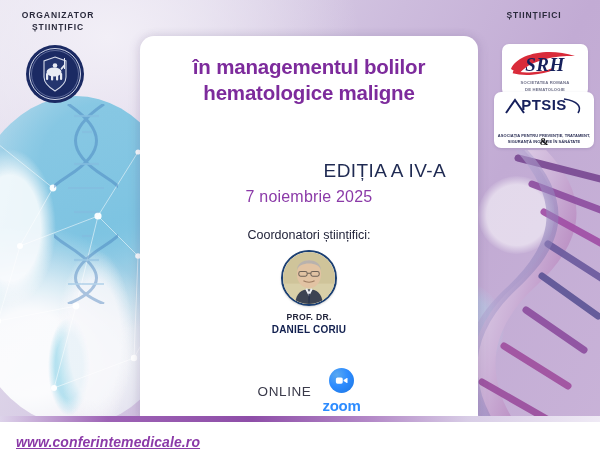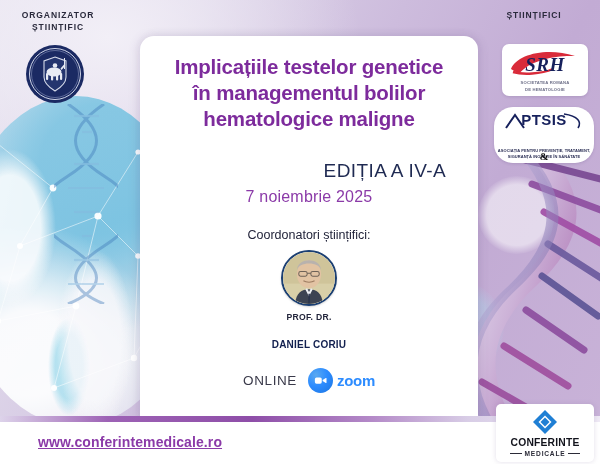--- a/index.html
+++ b/index.html
@@ -65,21 +65,21 @@
 
   
   #umf-seal { position:absolute; left: 25px; top: 44px; width: 60px; height: 60px; }
 
   
   .plogo {
     position: absolute; background: #ffffff;
     border-radius: 7px; box-shadow: 0 1px 3px rgba(80,60,110,.18);
   }
   #srh-logo   { right: 12px; top: 44px;  width: 86px; height: 52px; }
-  #ptsis-logo { right: 6px;  top: 107px; width: 100px; height: 56px; border-radius: 19px; }
+  #ptsis-logo { right: 6px;  top: 92px; width: 100px; height: 56px; }
 
   .srh-inner { position:relative; width:100%; height:100%; }
   .srh-swoosh { position:absolute; left:5px; top:5px; width:76px; height:28px; }
   .srh-word {
     position:absolute; left:0; right:0; top:10px; text-align:center;
     font-family:"Liberation Serif", serif; font-style: italic;
     font-size: 19px; font-weight: 700; color:#16205c; letter-spacing:.5px;
   }
   .srh-sub {
     position:absolute; left:2px; right:2px; bottom:3px; text-align:center;
@@ -132,49 +132,49 @@
   .coord-row { position:absolute; left:0; right:0; top: 214px; display:flex; justify-content:center; gap: 32px; }
   .coord { width: 106px; text-align:center; }
   .avatar {
     width: 56px; height: 56px; margin: 0 auto 6px;
     border-radius: 50%; border: 2.5px solid #1b3f72;
     overflow: hidden; position: relative;
     box-shadow: 0 1px 2px rgba(0,0,0,.18);
   }
   .avatar svg { display:block; width:100%; height:100%; }
   .coord-rank { font-size: 8.6px; font-weight:700; color:#23263c; letter-spacing:.3px; }
-  .coord-name { font-size: 10px; font-weight:700; color:#12204f; letter-spacing:.2px; margin-top:17px; }
+  .coord-name { font-size: 10px; font-weight:700; color:#12204f; letter-spacing:.2px; margin-top:2px; }
 
   .online-row {
     position:absolute; left:0; right:0; top: 332px;
     display:flex; align-items:center; justify-content:center; gap: 11px;
   }
   #online-label { font-size: 13.5px; color:#3a3a4a; letter-spacing:.6px; }
-  .zoom-lockup { display:flex; align-items:center; gap: 4px; }
+  .zoom-lockup { display:flex; align-items:center; gap: 4px; flex-direction: column; }
   .zoom-badge {
     width: 25px; height: 25px; border-radius: 50%;
     background: radial-gradient(circle at 32% 28%, #5aa9f0 0%, #2d8cff 45%, #1b74e0 100%);
     display:flex; align-items:center; justify-content:center;
   }
   #zoom-wordmark {
     font-size: 15px; font-weight: 700; color: #2d8cff; letter-spacing: -.3px;
   }
 
   
   #footer {
     position:absolute; left:0; bottom:0; width:600px; height:42px;
     background:#ffffff;
   }
   #footer-rule {
     position:absolute; left:0; top:-6px; width: 600px; height: 6px;
     background: linear-gradient(90deg, #ddd3ea 0%, #9d62b5 18%, #8e4ea8 42%, #b48ac8 62%, #d8cde6 78%, #efeaf5 100%);
   }
   #site-url {
-    position:absolute; left: 38px; top: 12px;
-    font-size: 14px; font-weight: 700; color:#8b3aa8; letter-spacing:.1px;
+    position:absolute; left: 16px; top: 12px;
+    font-size: 14px; font-weight: 700; color:#8b3aa8; letter-spacing:.1px;font-style:italic;
   }
   #brand-logo {
     position:absolute; right: 6px; bottom: 2px;
     width: 98px; height: 58px; background:#fff; border-radius: 5px;
     box-shadow: 0 0 5px rgba(120,100,150,.22);
     display:flex; flex-direction:column; align-items:center; justify-content:center; gap:2px;
   }
   #brand-diamond { width: 26px; height: 26px; }
   #brand-name { font-size: 10.3px; font-weight: 700; color:#12131c; letter-spacing: .2px; }
   .brand-sub-row { display:flex; align-items:center; gap:3px; }
@@ -316,21 +316,20 @@
     <div class="ptsis-sub">
       <div>ASOCIAȚIA PENTRU PREVENȚIE, TRATAMENT,</div>
       <div>SIGURANȚĂ       INOVAȚIE ÎN SĂNĂTATE</div>
     </div>
     <div class="ptsis-amp">&amp;</div>
   </div>
 
   <div id="main-card">
 
     <div id="event-title">
-      <div>Implicațiile testelor genetice</div>
       <div>în managementul bolilor</div>
       <div>hematologice maligne</div>
     </div>
 
     <div id="edition">EDIȚIA A IV-A</div>
     <div id="event-date">7 noiembrie 2025</div>
     <div id="coordinators-label">Coordonatori științifici:</div>
 
     <div class="coord-row">
 
@@ -368,27 +367,14 @@
         <span id="zoom-wordmark">zoom</span>
       </span>
     </div>
   </div>
 
   <div id="footer">
     <div id="footer-rule"></div>
     <a id="site-url" href="#">www.conferintemedicale.ro</a>
   </div>
 
-  <div id="brand-logo">
-    <svg id="brand-diamond" viewBox="0 0 26 26">
-      <path d="M13 1 L25 13 L13 25 L1 13 Z" fill="#1f7fd4"></path>
-      <path d="M13 6.5 L19.5 13 L13 19.5 L6.5 13 Z" fill="#ffffff"></path>
-      <path d="M13 8.5 L17.5 13 L13 17.5 L8.5 13 Z" fill="#1f7fd4"></path>
-    </svg>
-    <div id="brand-name">CONFERINTE</div>
-    <div class="brand-sub-row">
-      <span class="brand-dash"></span>
-      <span id="brand-sub">MEDICALE</span>
-      <span class="brand-dash"></span>
-    </div>
-  </div>
 
 </div>
 
 </body></html>

